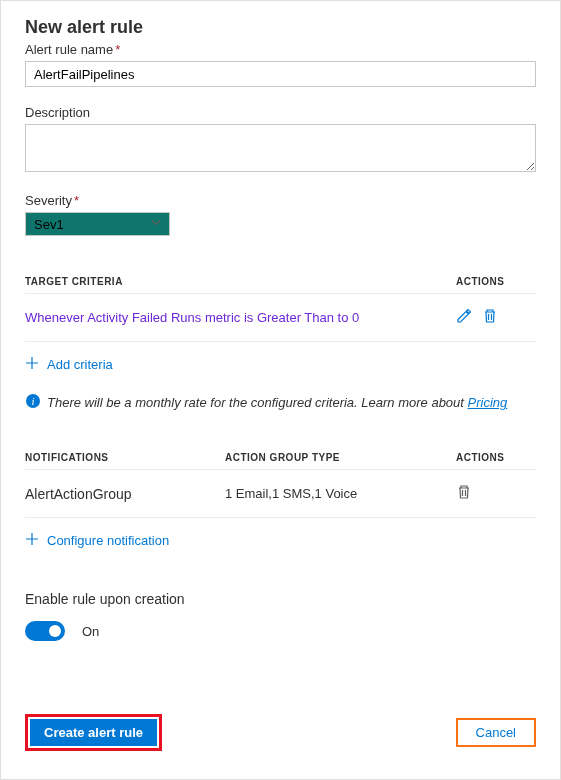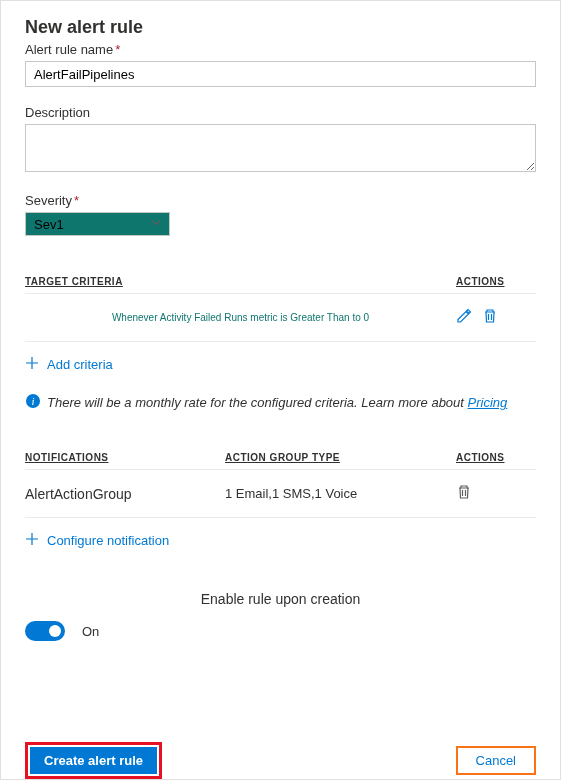--- a/index.html
+++ b/index.html
@@ -81,33 +81,31 @@
       padding: 10px 0 6px 0;
       margin-top: 30px;
     }
     .col-criteria { flex: 1; }
     .col-actions { width: 80px; text-align: left; }
     .header-label {
       font-size: 10px;
       font-weight: 600;
       letter-spacing: 0.5px;
       color: #323130;
-      text-decoration: underline;
     }
     .criteria-row {
       display: flex;
       align-items: center;
       border-bottom: 1px solid #edebe9;
       padding: 14px 0;
     }
     .criteria-text {
       flex: 1;
-      font-size: 10px;
-      color: #0f766e;
-      text-align: center;
+      font-size: 13px;
+      color: #6d28d9;
     }
     .row-actions {
       width: 80px;
       display: flex;
       gap: 10px;
     }
     .icon-btn {
       background: none;
       border: none;
       padding: 0;
@@ -157,21 +155,20 @@
     .notif-name { width: 200px; font-size: 14px; }
     .notif-type { flex: 1; font-size: 13px; }
     .enable-section {
       margin-top: 28px;
     }
     .enable-label {
       font-size: 14px;
       color: #323130;
       margin-bottom: 14px;
       display: block;
-      text-align: center;
     }
     .toggle-row {
       display: flex;
       align-items: center;
       gap: 17px;
     }
     .toggle {
       width: 40px;
       height: 20px;
       background: #0078d4;
@@ -185,21 +182,21 @@
       width: 12px;
       height: 12px;
       background: #fff;
       border-radius: 50%;
       top: 4px;
       right: 4px;
     }
     .toggle-text { font-size: 13px; }
     .footer {
       position: absolute;
-      bottom: 0;
+      bottom: 28px;
       left: 0;
       right: 0;
       padding: 0 24px;
       display: flex;
       justify-content: space-between;
       align-items: center;
     }
     .primary-btn-wrap {
       border: 3px solid #e81123;
       padding: 2px;

